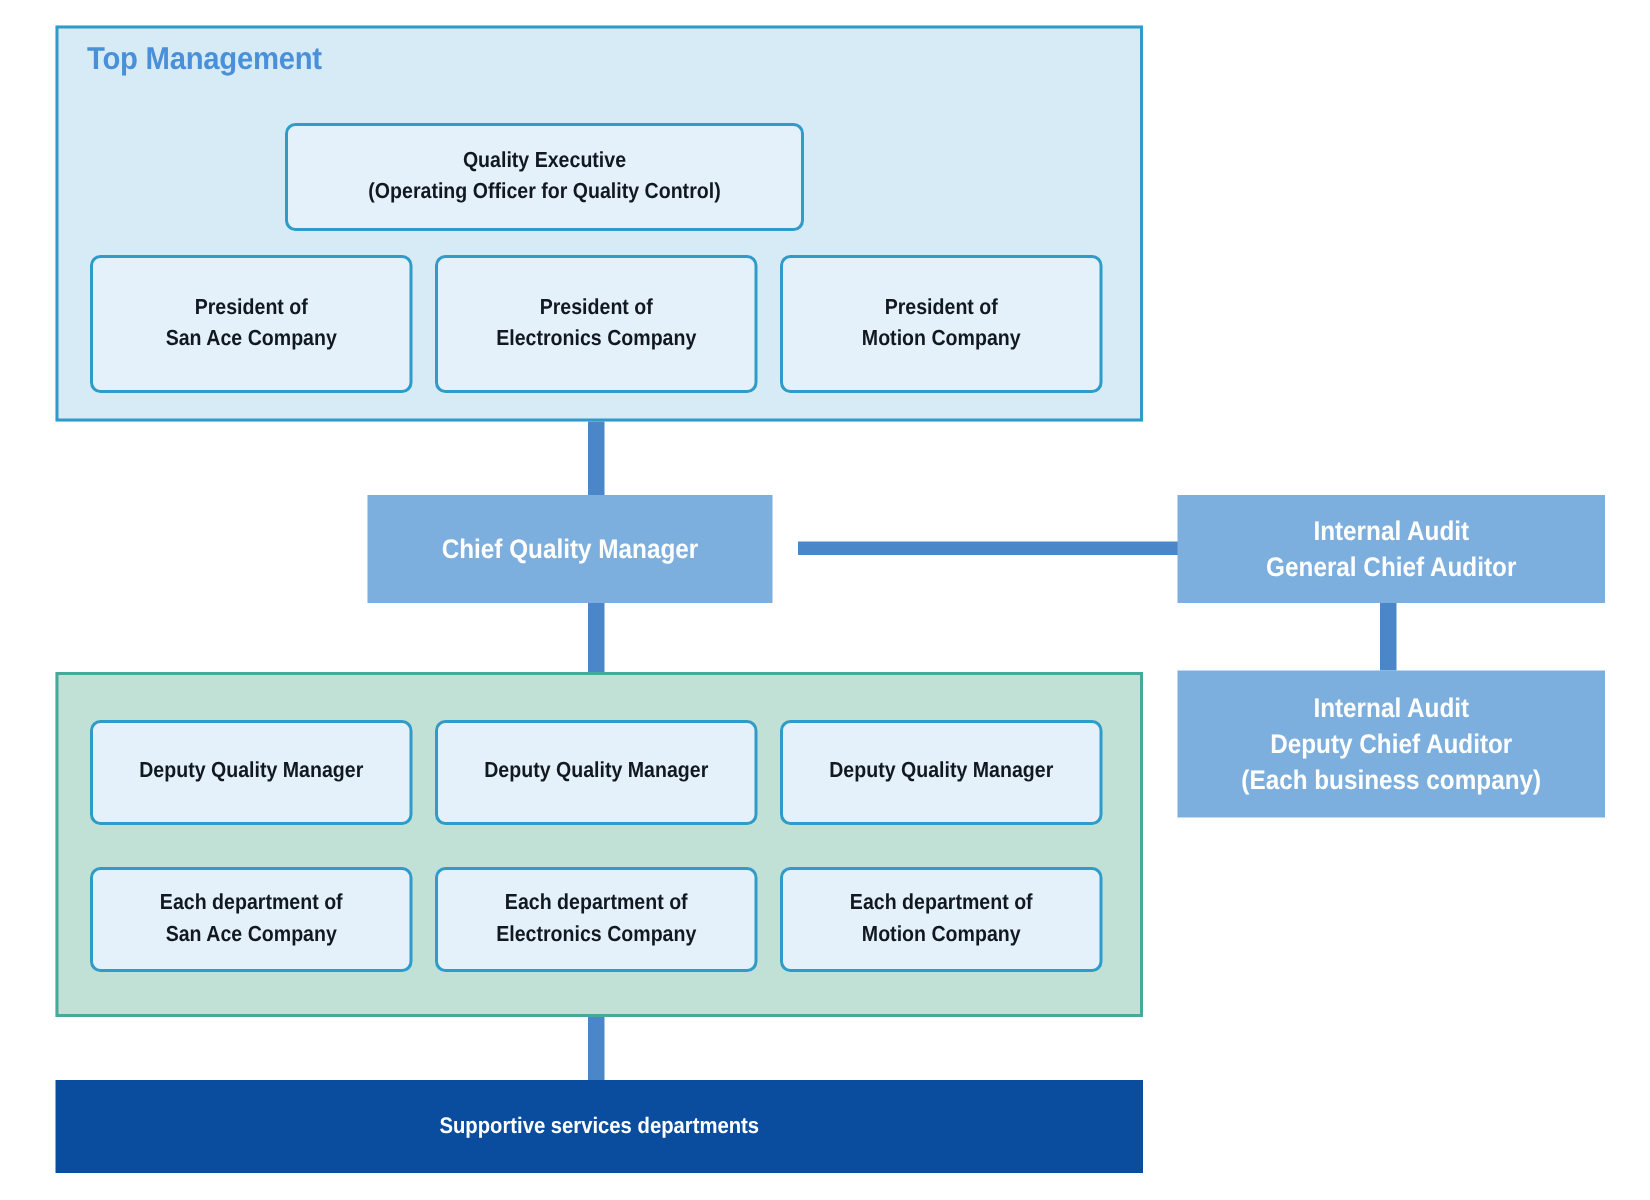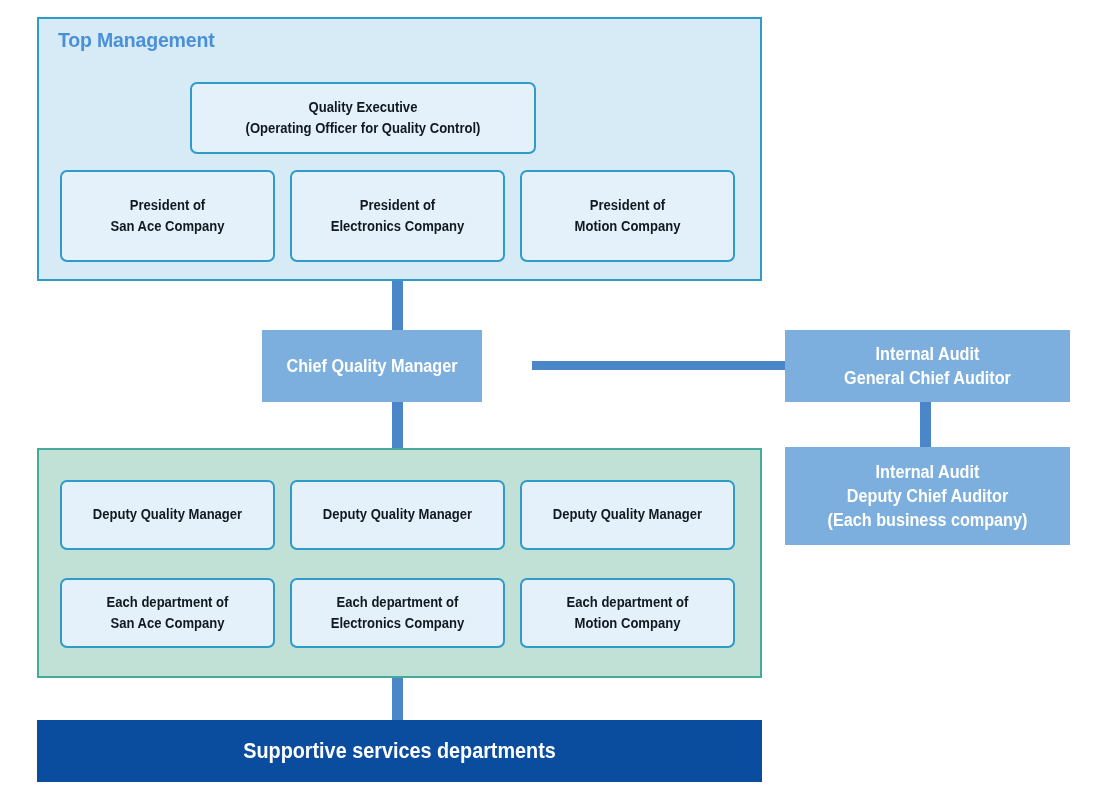--- a/index.html
+++ b/index.html
@@ -73,21 +73,21 @@
     line-height: 1.35;
   }
   .bar-mid .ln {
     display: block;
     transform: scaleX(0.9);
   }
   .bar-dark {
     background: #0a4d9e;
     color: #ffffff;
     font-weight: bold;
-    font-size: 22px;
+    font-size: 15px;
     line-height: 1.35;
   }
   .bar-dark .ln {
     display: block;
     transform: scaleX(0.9);
   }
 
   
   .panel-green {
     background: #c2e1d6;
@@ -146,21 +146,21 @@
   <div class="conn" style="left:920px; top:402px; width:11px; height:45px;"></div>
 
   <div class="conn" style="left:392px; top:402px; width:11px; height:46px;"></div>
 
   <div class="conn" style="left:392px; top:678px; width:11px; height:44px;"></div>
 
   <div class="conn" style="left:162px; top:549px; width:11px; height:30px;"></div>
   <div class="conn" style="left:392px; top:549px; width:11px; height:30px;"></div>
   <div class="conn" style="left:622px; top:549px; width:11px; height:30px;"></div>
 
-  <div class="node bar-mid" style="left:262px; top:330px; width:220px; height:72px;align-items:center;">
+  <div class="node bar-mid" style="left:245px; top:330px; width:270px; height:72px;align-items:center;">
     <div class="text-stack">
       <span class="ln">Chief Quality Manager</span>
     </div>
   </div>
 
   <div class="node bar-mid" style="left:785px; top:330px; width:285px; height:72px;">
     <div class="text-stack">
       <span class="ln">Internal Audit</span>
       <span class="ln">General Chief Auditor</span>
     </div>

